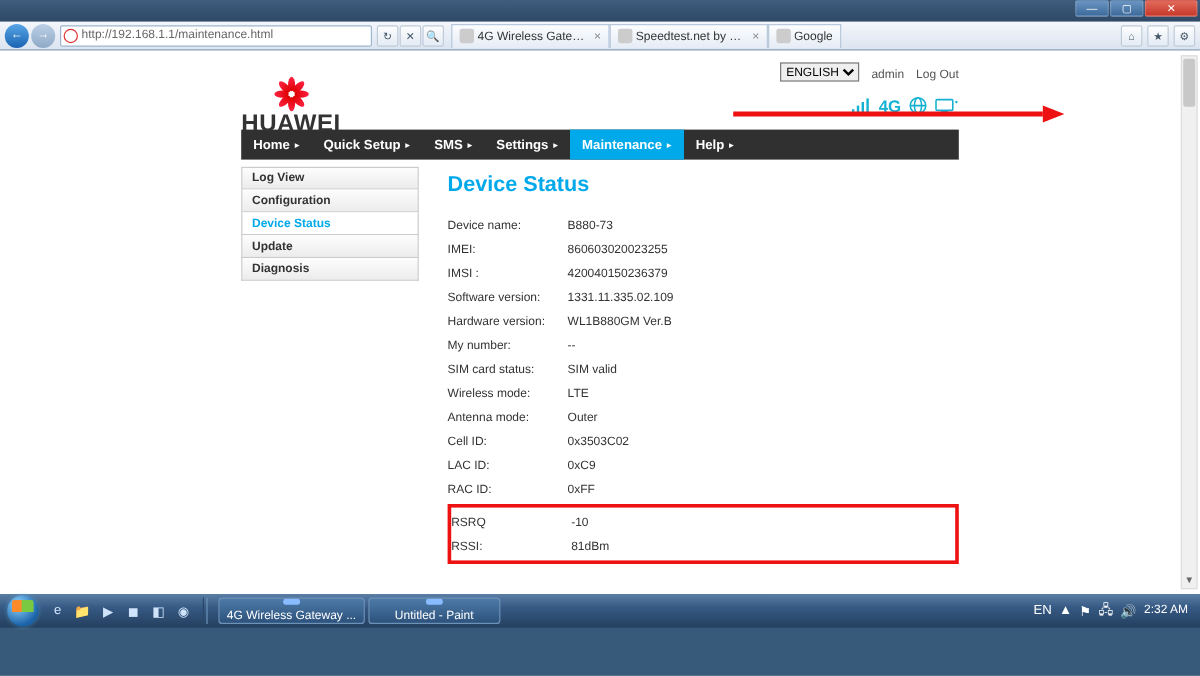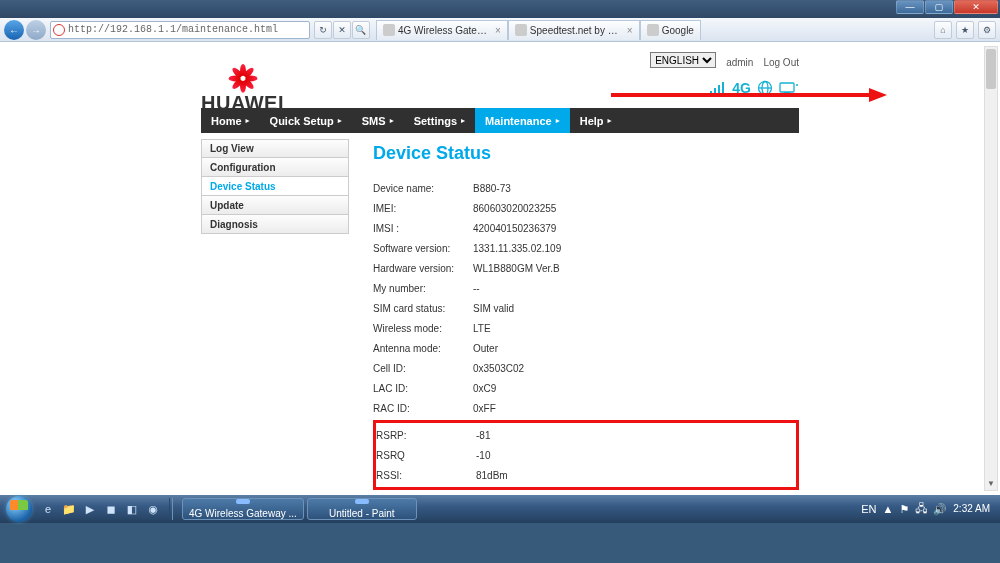--- a/index.html
+++ b/index.html
@@ -10,21 +10,21 @@
   .win-btn { width:28px; height:14px; margin-left:1px; border:1px solid #fff3; border-radius:2px; font-size:9px; color:#fff; display:flex; align-items:center; justify-content:center;}
   .win-btn.min{background:linear-gradient(#6a94c2,#3c6a9a);}
   .win-btn.max{background:linear-gradient(#6a94c2,#3c6a9a);}
   .win-btn.close{background:linear-gradient(#e26a5a,#c7382a); width:44px;}
   
   
   .ie-bar { height: 24px; background: linear-gradient(#f4f7fb,#dbe4f0); display:flex; align-items:center; padding:0 4px; border-bottom:1px solid #b5c4d8; }
   .ie-nav { display:flex; gap:2px; }
   .ie-circle { width:20px; height:20px; border-radius:50%; background:linear-gradient(#57a5e6,#1a64b2); display:flex; align-items:center; justify-content:center; color:#fff; font-size:10px;}
   .ie-circle.fwd{background:linear-gradient(#bcd0e6,#8fa9c6);}
-  .ie-addr { flex:0 0 260px; height:18px; margin-left:4px; background:#fff; border:1px solid #9db5ce; border-radius:2px; display:flex; align-items:center; padding:0 2px; font-size:10px; color:#666;font-family:Liberation Mono, monospace;}
+  .ie-addr { flex:0 0 260px; height:18px; margin-left:4px; background:#fff; border:1px solid #9db5ce; border-radius:2px; display:flex; align-items:center; padding:0 2px; font-size:10px; color:#666;}
   .ie-addr .favicon{width:12px;height:12px;margin-right:3px;border:1px solid #d33; border-radius:6px;}
   .ie-tools{display:flex; gap:1px; margin-left:4px;}
   .ie-toolbtn{width:18px;height:18px;border:1px solid #c0ccd9;border-radius:2px; background:linear-gradient(#fdfdfd,#e3ebf4); font-size:9px; display:flex; align-items:center; justify-content:center; color:#456;}
   .ie-tabs{display:flex; margin-left:6px; gap:0;}
   .ie-tab{height:20px; padding:0 6px; font-size:10px; display:flex; align-items:center; gap:3px; background:linear-gradient(#fcfdfe,#e5ecf5); border:1px solid #b9c9dc; border-bottom:none; color:#333;}
   .ie-tab .tx{max-width:90px; overflow:hidden; white-space:nowrap; text-overflow:ellipsis;}
   .ie-tab .fav{width:12px;height:12px;background:#ccc;border-radius:2px;}
   .ie-ctrls{margin-left:auto; display:flex; gap:4px;}
   
   
@@ -261,24 +261,20 @@
               <span class="k">LAC ID:</span>
               <span class="v">0xC9</span>
             </div>
             <div class="kvrow">
               <span class="k">RAC ID:</span>
               <span class="v">0xFF</span>
             </div>
           </div>
         <div class="kvlist hl-box" id="kvlist-hl">
             <div class="kvrow">
-              <span class="k">RSRP:</span>
-              <span class="v">-81</span>
-            </div>
-            <div class="kvrow">
               <span class="k">RSRQ</span>
               <span class="v">-10</span>
             </div>
             <div class="kvrow">
               <span class="k">RSSI:</span>
               <span class="v">81dBm</span>
             </div>
           </div>
       </div>
     </div>

